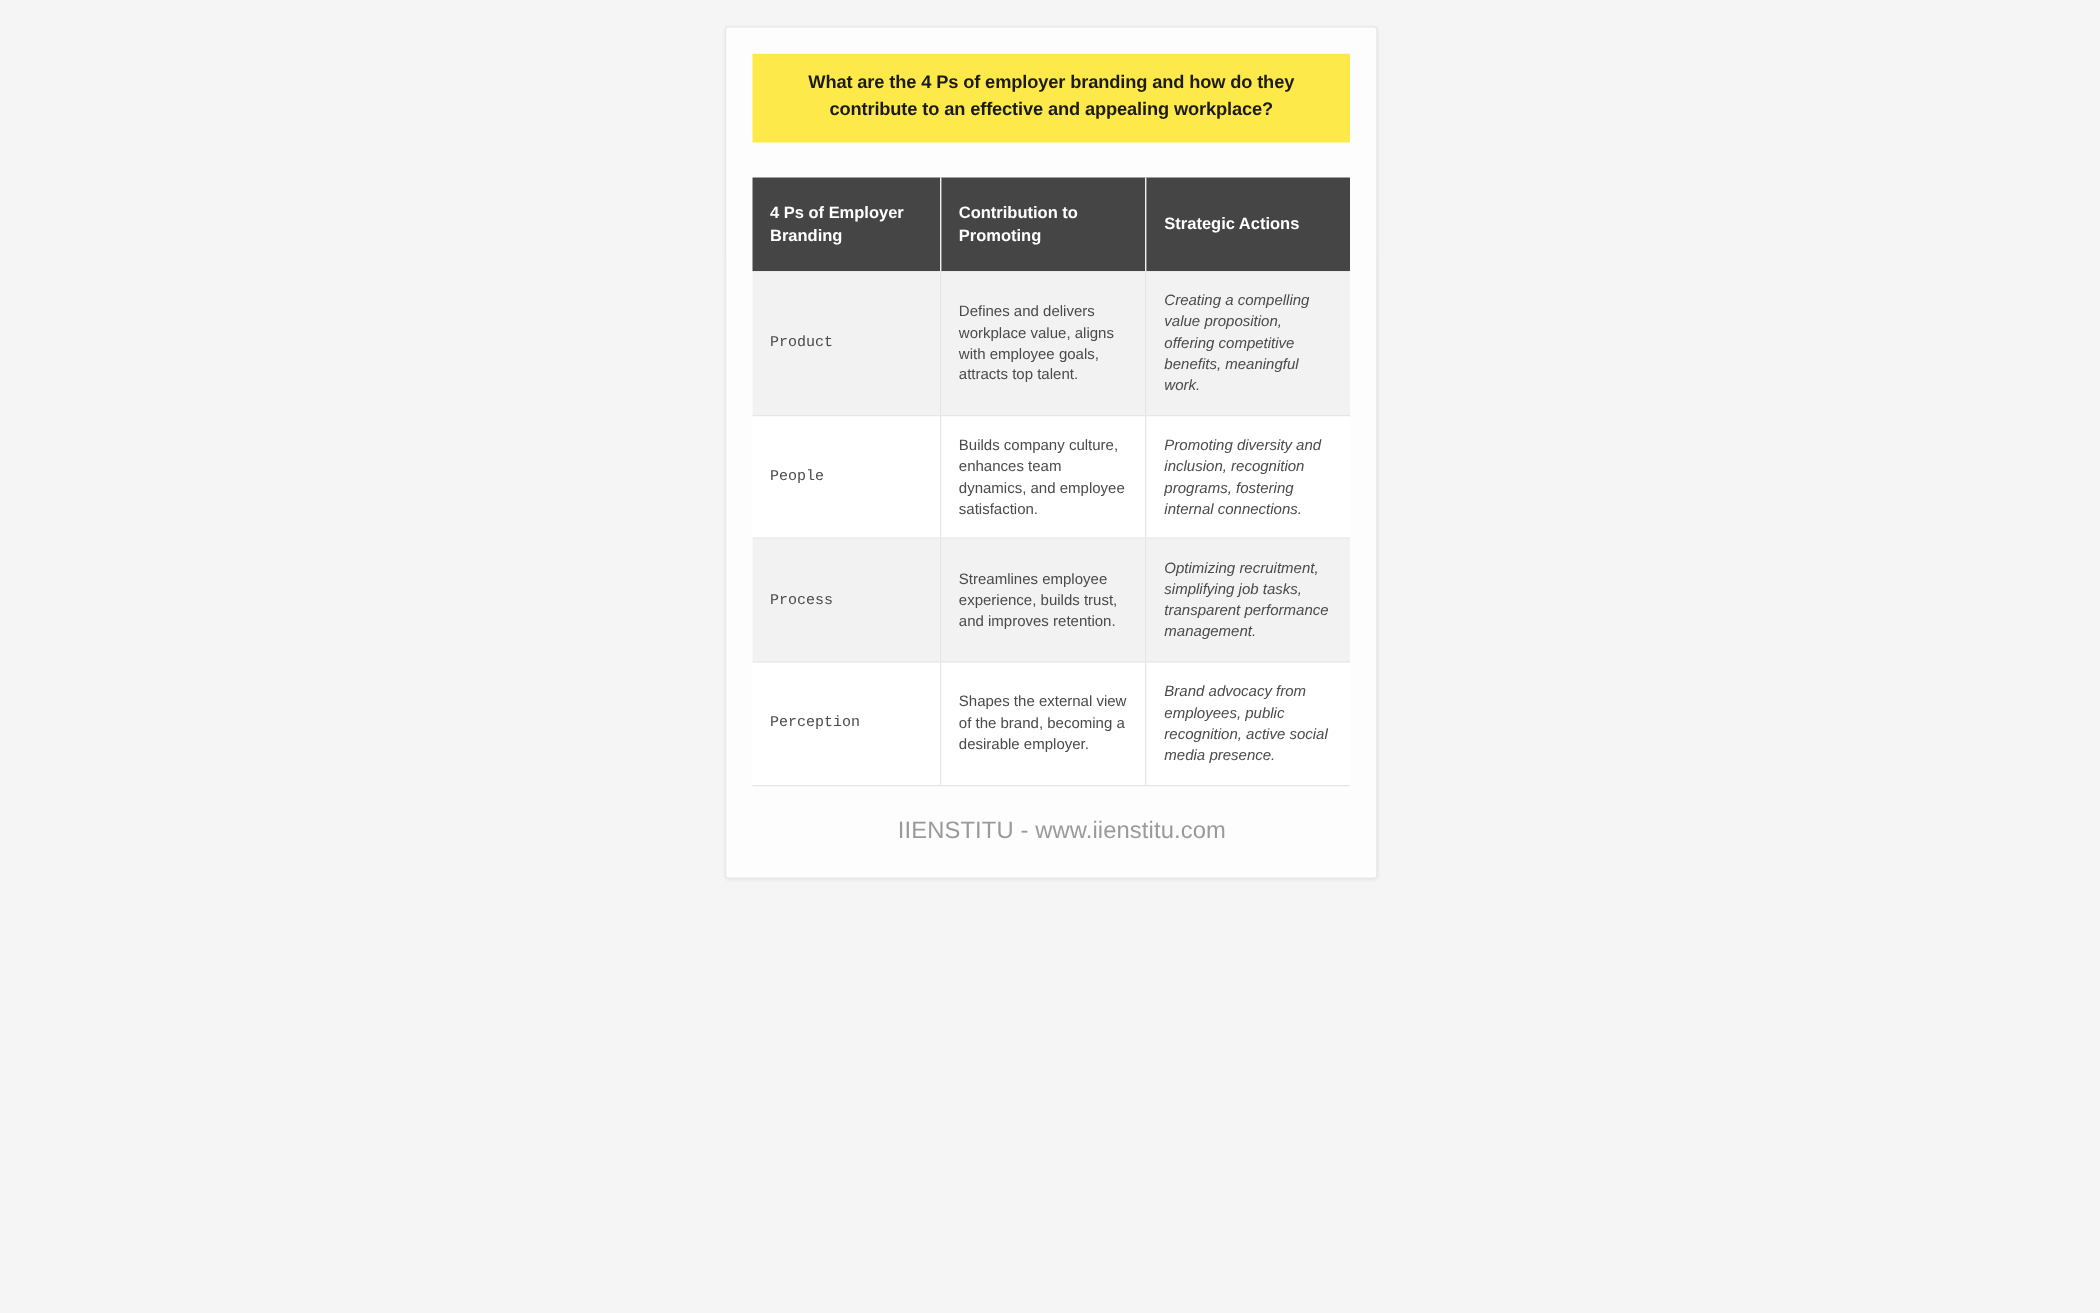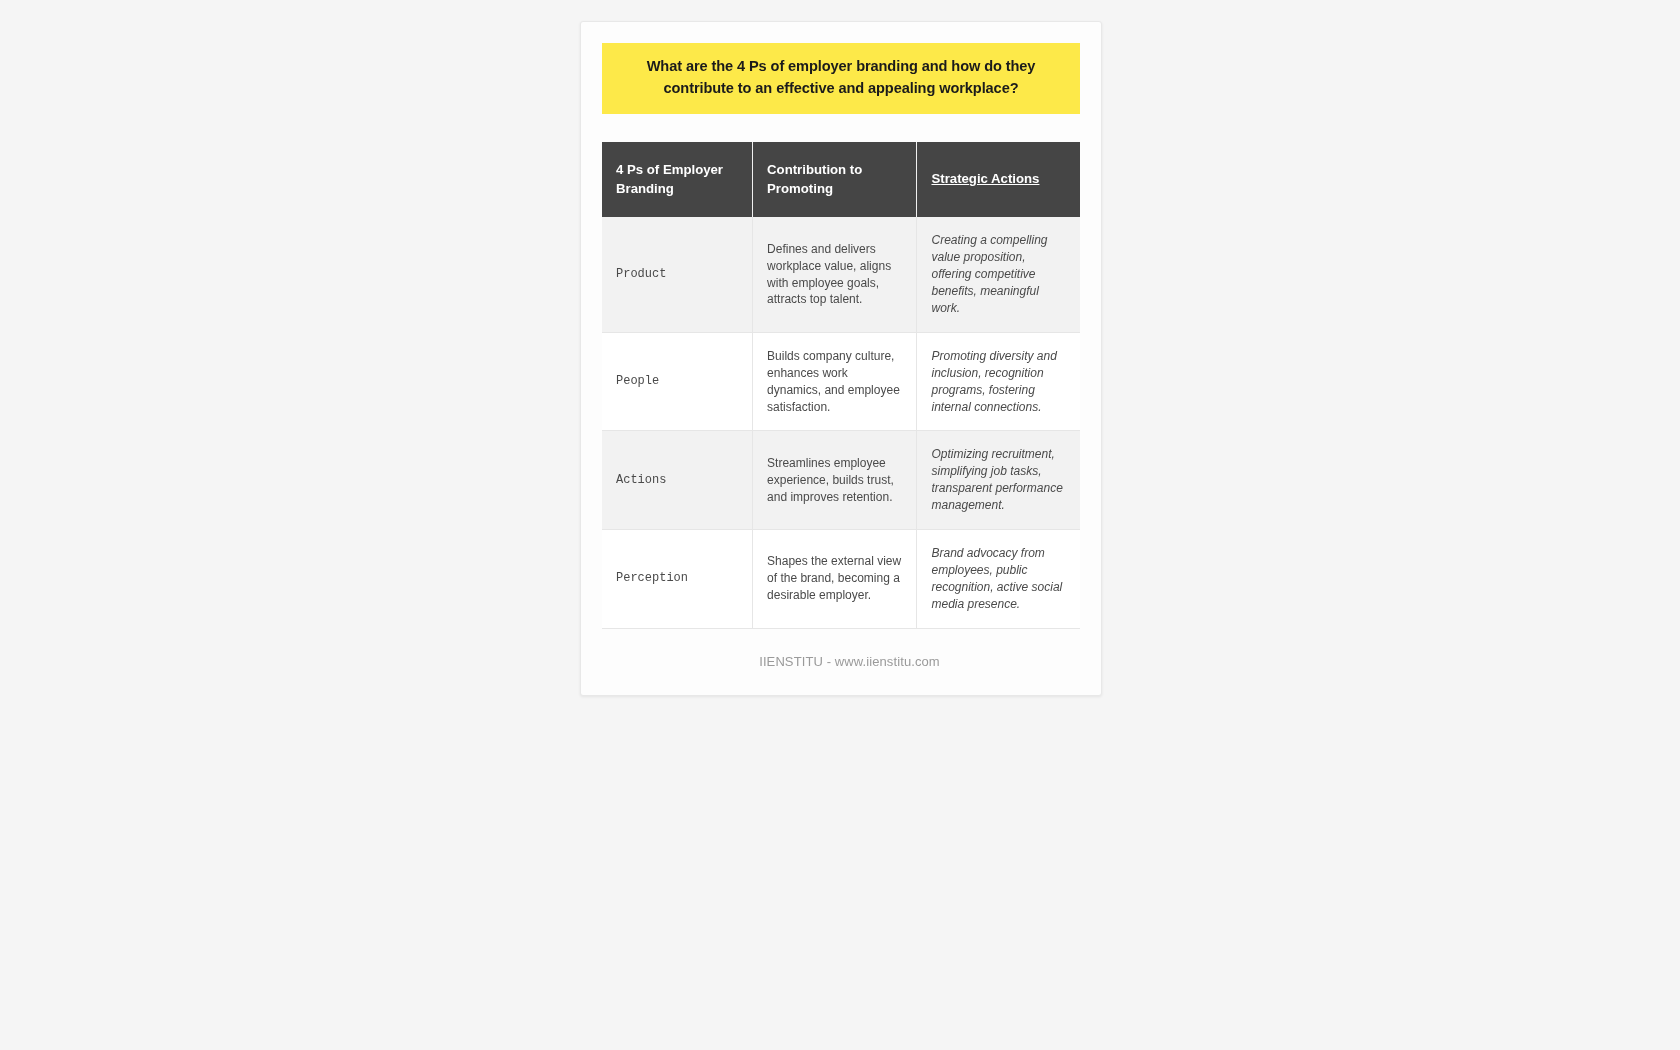--- a/index.html
+++ b/index.html
@@ -68,21 +68,20 @@
     font-weight: bold;
     line-height: 1.42;
     text-align: left;
     vertical-align: middle;
     padding: 19px 14px 19px 14px;
     border-right: 1px solid #f0f0f0;
     box-sizing: border-box;
   }
   table.fourps thead th:last-child {
     border-right: none;
-    text-decoration: underline;
   }
 
   table.fourps tbody td {
     font-size: 12px;
     line-height: 1.41;
     color: #4a4a4a;
     vertical-align: middle;
     padding: 15px 14px 15px 14px;
     border-right: 1px solid #e6e6e6;
     border-bottom: 1px solid #e6e6e6;
@@ -105,21 +104,21 @@
     font-family: Liberation Mono, monospace;
   }
 
   .col-w-1 { width: 31.5%; }
   .col-w-2 { width: 34.4%; }
   .col-w-3 { width: 34.1%; }
 
   .footer {
     margin-top: 25px;
     text-align: center;
-    font-size: 13px;
+    font-size: 19px;
     color: #9a9a9a;
     letter-spacing: 0.1px;
     margin-left: 17px;
   }
 </style>
 </head>
 <body>
 
 <div class="stage">
   <div class="card">
@@ -136,25 +135,25 @@
           </tr>
         </thead>
         <tbody>
           <tr class="row-odd">
             <td class="col-name">Product</td>
             <td>Defines and delivers workplace value, aligns with employee goals, attracts top talent.</td>
             <td>Creating a compelling value proposition, offering competitive benefits, meaningful work.</td>
           </tr>
           <tr class="row-even">
             <td class="col-name">People</td>
-            <td>Builds company culture, enhances work dynamics, and employee satisfaction.</td>
+            <td>Builds company culture, enhances team dynamics, and employee satisfaction.</td>
             <td>Promoting diversity and inclusion, recognition programs, fostering internal connections.</td>
           </tr>
           <tr class="row-odd">
-            <td class="col-name">Actions</td>
+            <td class="col-name">Process</td>
             <td>Streamlines employee experience, builds trust, and improves retention.</td>
             <td>Optimizing recruitment, simplifying job tasks, transparent performance management.</td>
           </tr>
           <tr class="row-even">
             <td class="col-name">Perception</td>
             <td>Shapes the external view of the brand, becoming a desirable employer.</td>
             <td>Brand advocacy from employees, public recognition, active social media presence.</td>
           </tr>
         </tbody>
       </table>

